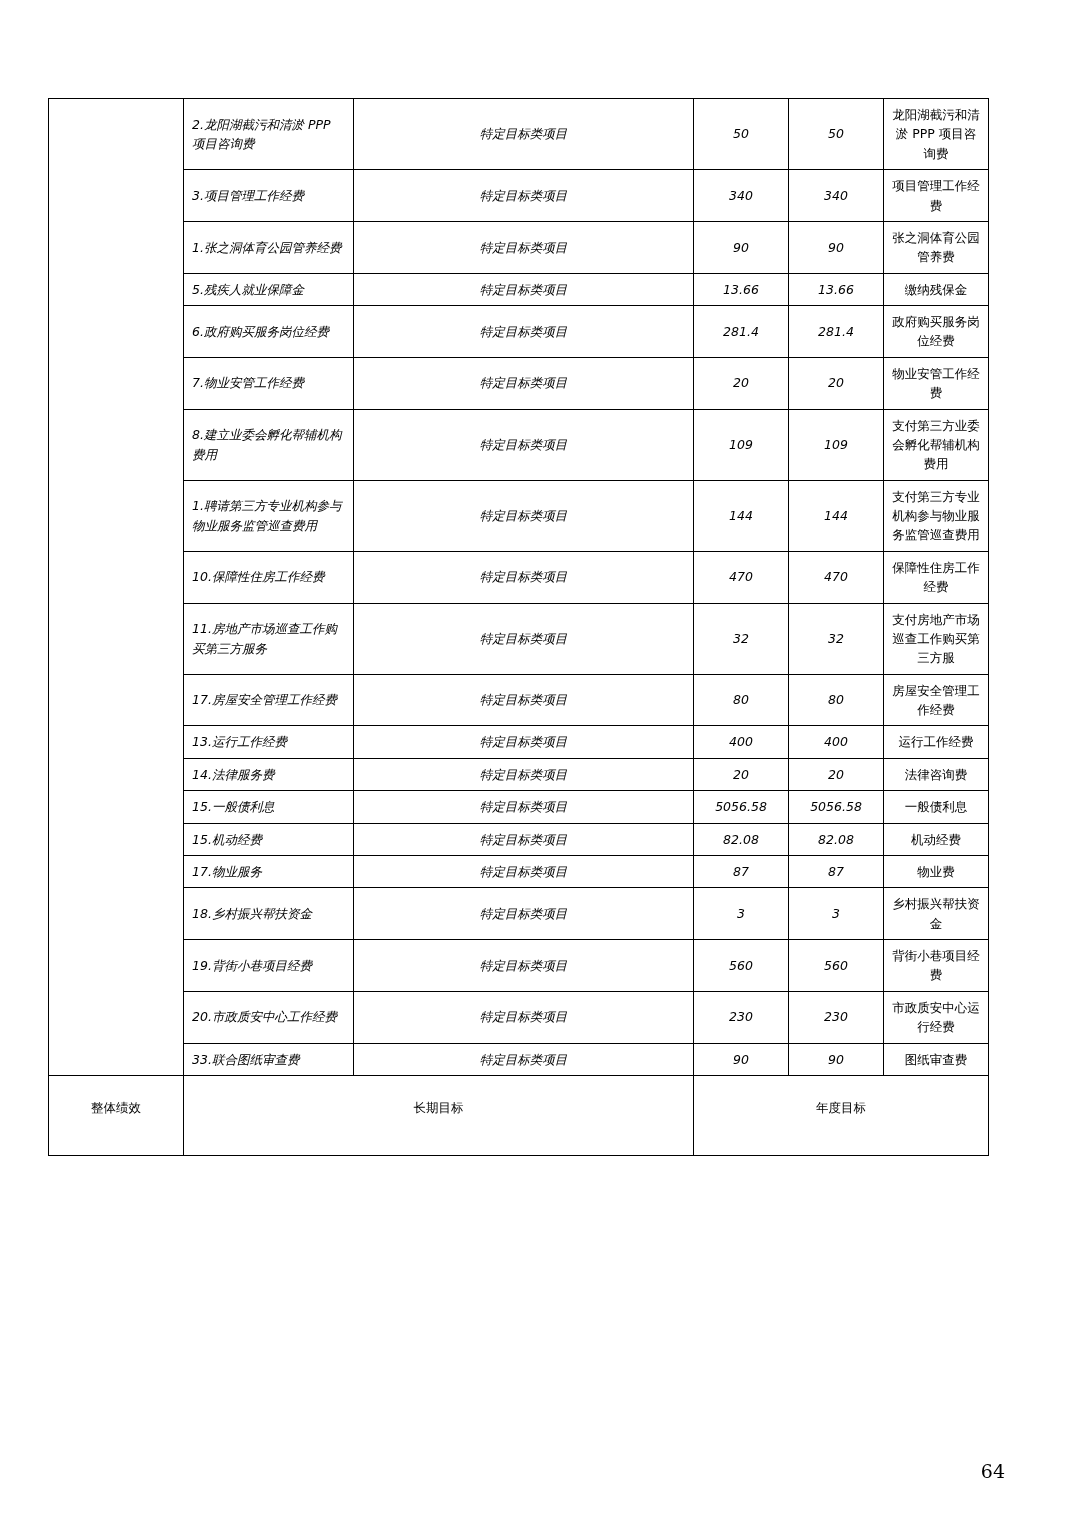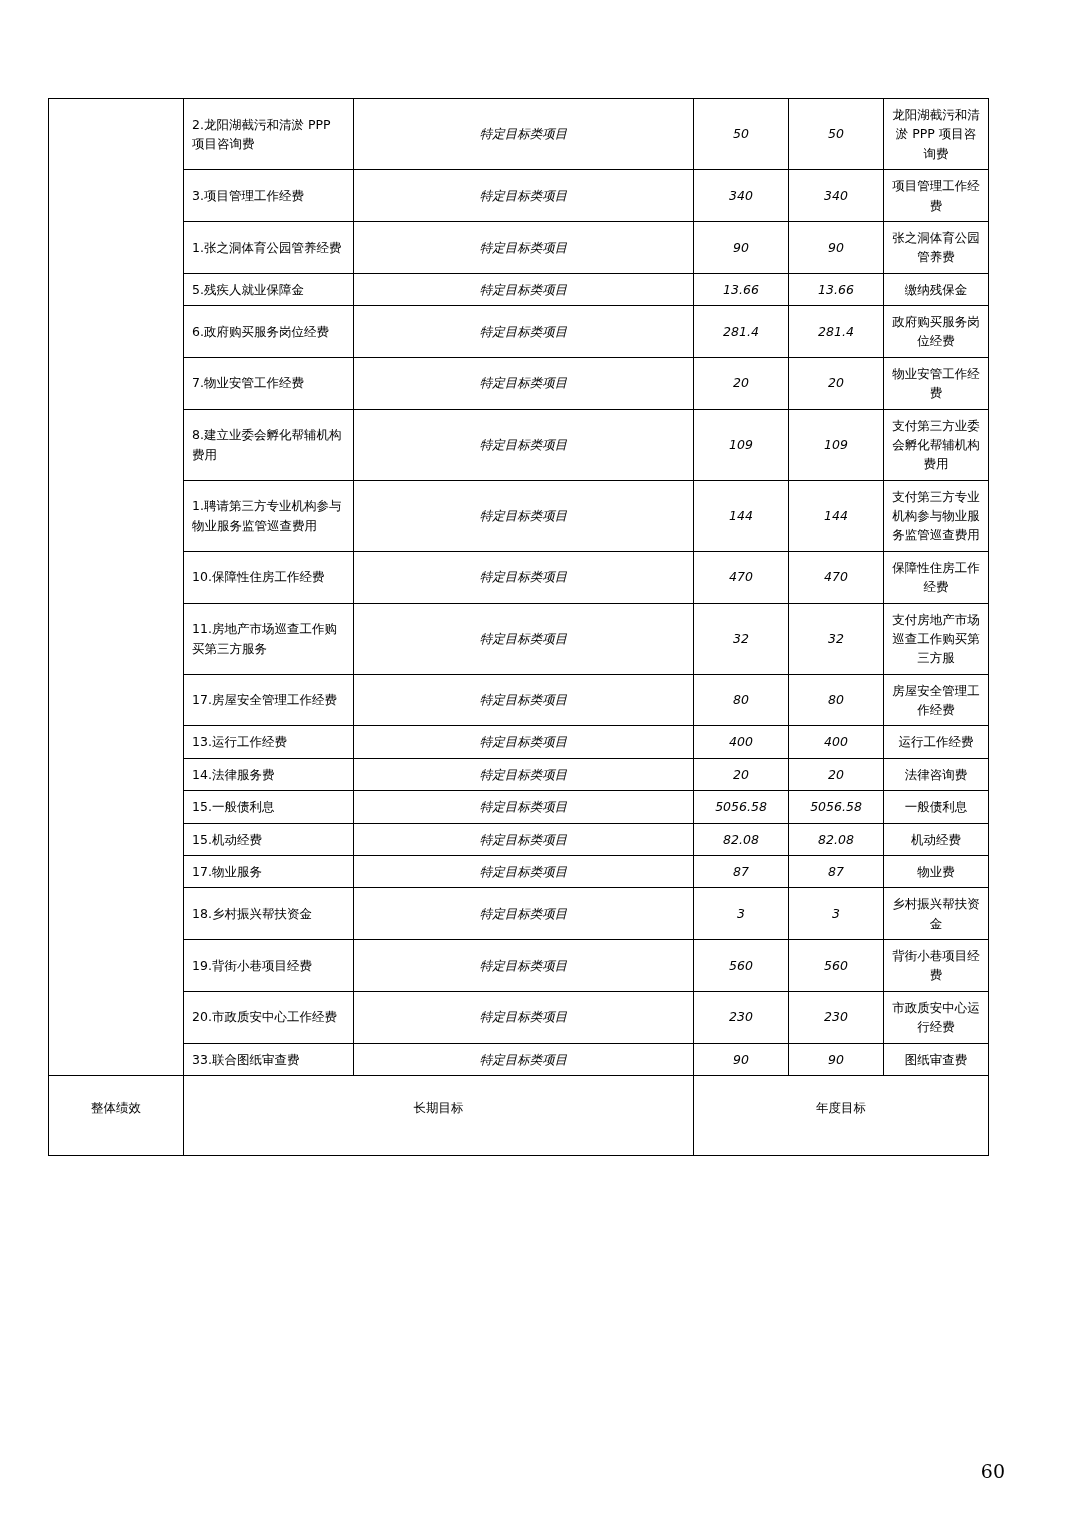--- a/index.html
+++ b/index.html
@@ -44,20 +44,21 @@
   col.c5 { width: 95px; }
   col.c6 { width: 105px; }
   
   td.spacer {
     border-top: none;
   }
   td.name {
     text-align: left;
     padding-left: 10px;
     padding-right: 10px;
+    font-style: italic;
   }
   td.center {
     text-align: center;
     font-style: italic;
   }
   td.note {
     text-align: center;
     font-size: 12.5px;
     line-height: 1.5;
     padding-left: 7px;
@@ -257,14 +258,14 @@
         <tr class="footer">
           <td>整体绩效</td>
           <td colspan="2">长期目标</td>
           <td colspan="3">年度目标</td>
         </tr>
 
       </tbody>
     </table>
   </div>
 
-  <div class="page-number">60</div>
+  <div class="page-number">64</div>
 </div>
 
 </body></html>

